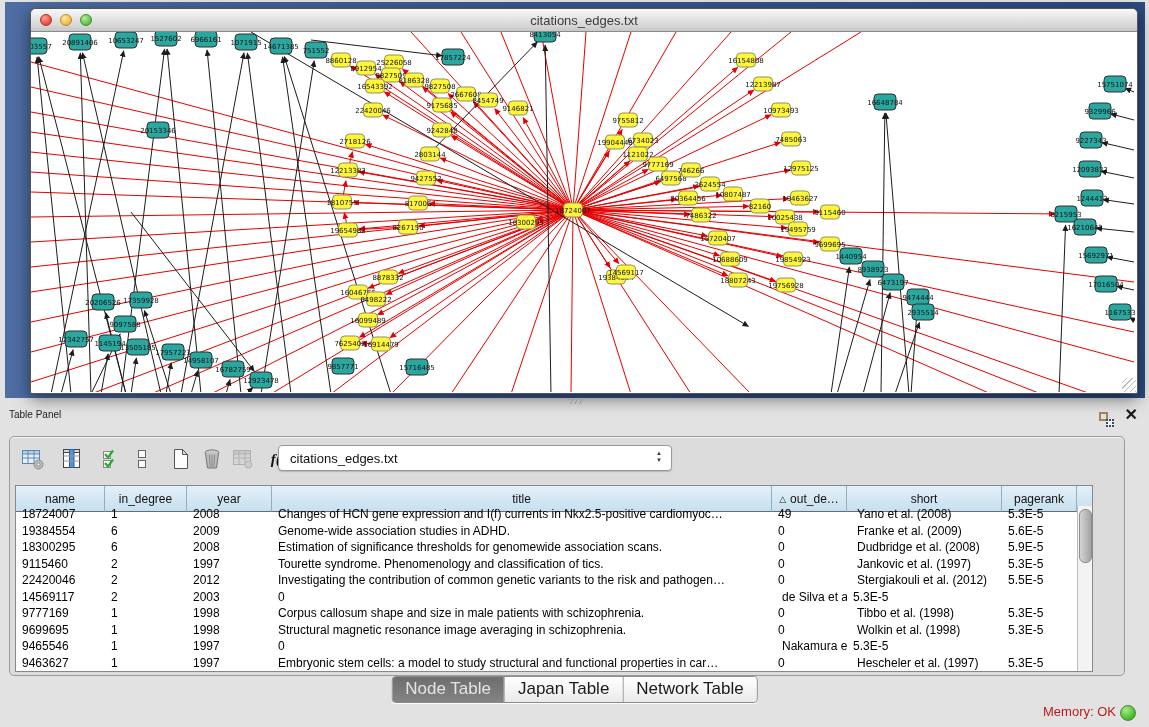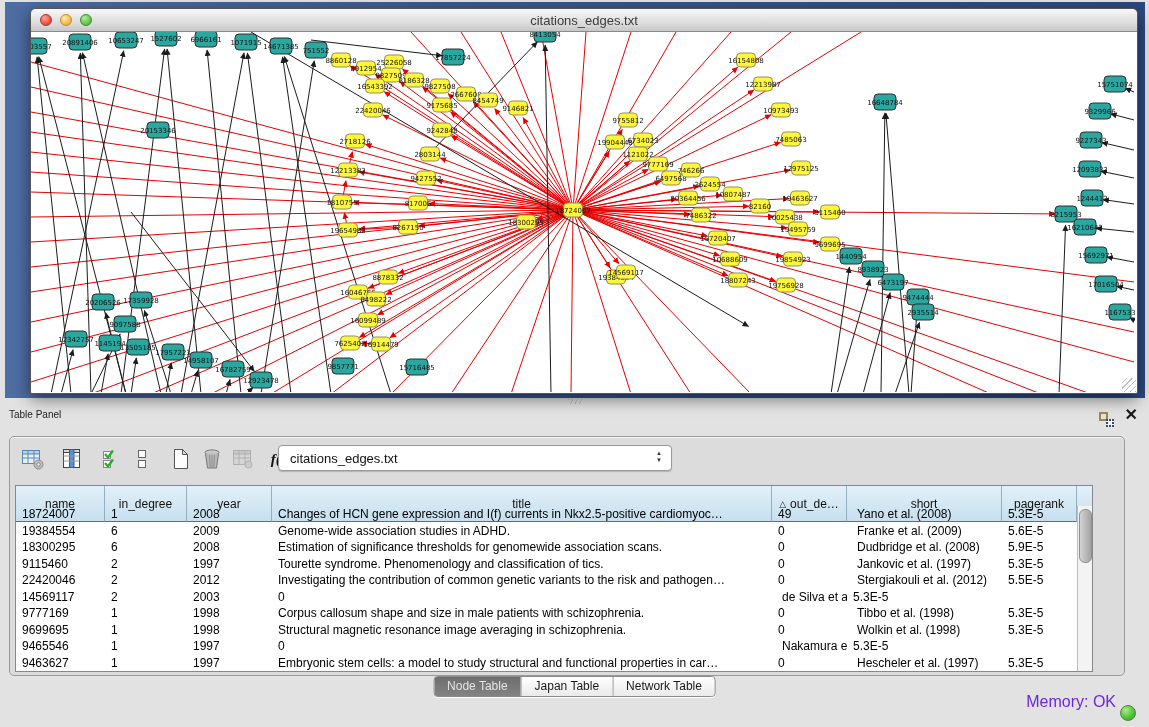--- a/index.html
+++ b/index.html
@@ -38,40 +38,40 @@
   .toolbar{position:absolute;left:10px;top:6px;height:32px;display:flex;align-items:center}
   .tbtn{width:26px;height:30px;display:flex;align-items:center;justify-content:center;margin-right:5px}
   .tbtn.sp{margin-right:13px}
   .fx{font-family:"Liberation Serif",serif;font-style:italic;font-weight:bold;font-size:15px;color:#111}
   .combo{position:absolute;left:268px;top:8px;width:392px;height:24px;background:#fff;border:1px solid #999;
          border-radius:4px;box-shadow:0 1px 1px rgba(0,0,0,.18);display:flex;align-items:center}
   .combo-label{margin-left:11px;font-size:13px;color:#111}
   .combo-arrows{position:absolute;right:9px;top:4px;font-size:6px;line-height:7px;color:#333;text-align:center}
 
   .tablewrap{position:absolute;left:5px;top:48px;width:1078px;height:187px;background:#fff;border:1px solid #888;box-sizing:border-box}
-  .thead{display:grid;grid-template-columns:89px 82px 85px 500px 75px 155px 75px;height:36px;
+  .thead{display:grid;grid-template-columns:89px 82px 85px 500px 75px 155px 75px;height:26px;
          background:linear-gradient(#e2f0f9,#c6dfee)}
   .th{border-right:1px solid #93aebe;border-bottom:1px solid #5f6e78;display:flex;align-items:center;
       justify-content:center;font-size:12px;color:#111;gap:4px;overflow:hidden;white-space:nowrap}
   .sortglyph{font-size:9px;color:#222}
   .tbody{position:absolute;left:0;top:20px;width:1061px;height:165px;overflow:hidden}
   .tr{display:grid;grid-template-columns:89px 82px 85px 500px 75px 155px 75px;height:16.5px;align-items:center}
   .td{font-size:12px;color:#000;padding-left:6px;white-space:nowrap;overflow:hidden}
   .td.short{padding-left:10px}
   .vscroll{position:absolute;right:0;top:20px;width:15px;height:165px;background:#f3f3f3;border-left:1px solid #bbb;box-sizing:border-box}
   .vthumb{position:absolute;left:1px;top:3px;width:11px;height:52px;border-radius:6px;
           background:linear-gradient(90deg,#d4d4d4,#a3a3a3);border:1px solid #8f8f8f}
 
   .tabs{position:absolute;left:50%;transform:translateX(-50%);top:676px;display:flex;
         border:1px solid #8b8b8b;border-radius:4px;overflow:hidden;box-shadow:0 1px 0 rgba(255,255,255,.9)}
-  .tab{padding:2px 13px 3px;font-size:12px;color:#1a1a1a;background:linear-gradient(#ffffff,#eaeaea);border-left:1px solid #a8a8a8}
+  .tab{padding:2px 13px 3px;font-size:17px;color:#1a1a1a;background:linear-gradient(#ffffff,#eaeaea);border-left:1px solid #a8a8a8}
   .tab:first-child{border-left:none}
   .tab.selected{background:linear-gradient(#6e6e6e,#838383);color:#e4e4e4}
 
-  .memlabel{position:absolute;right:33px;bottom:16px;font-size:16px;color:#6d28d9}
+  .memlabel{position:absolute;right:33px;bottom:8px;font-size:13px;color:#b91c1c}
   .memdot{position:absolute;right:13px;bottom:6px;width:14px;height:14px;border-radius:50%;
           background:radial-gradient(circle at 35% 30%,#a8ec86,#4ac432 60%,#2f9e1e);border:1px solid #577f3f}
 </style>
 </head>
 <body>
 
 <div class="desktop">
   <div class="netwin">
     <div class="titlebar">
       <div class="lights">

